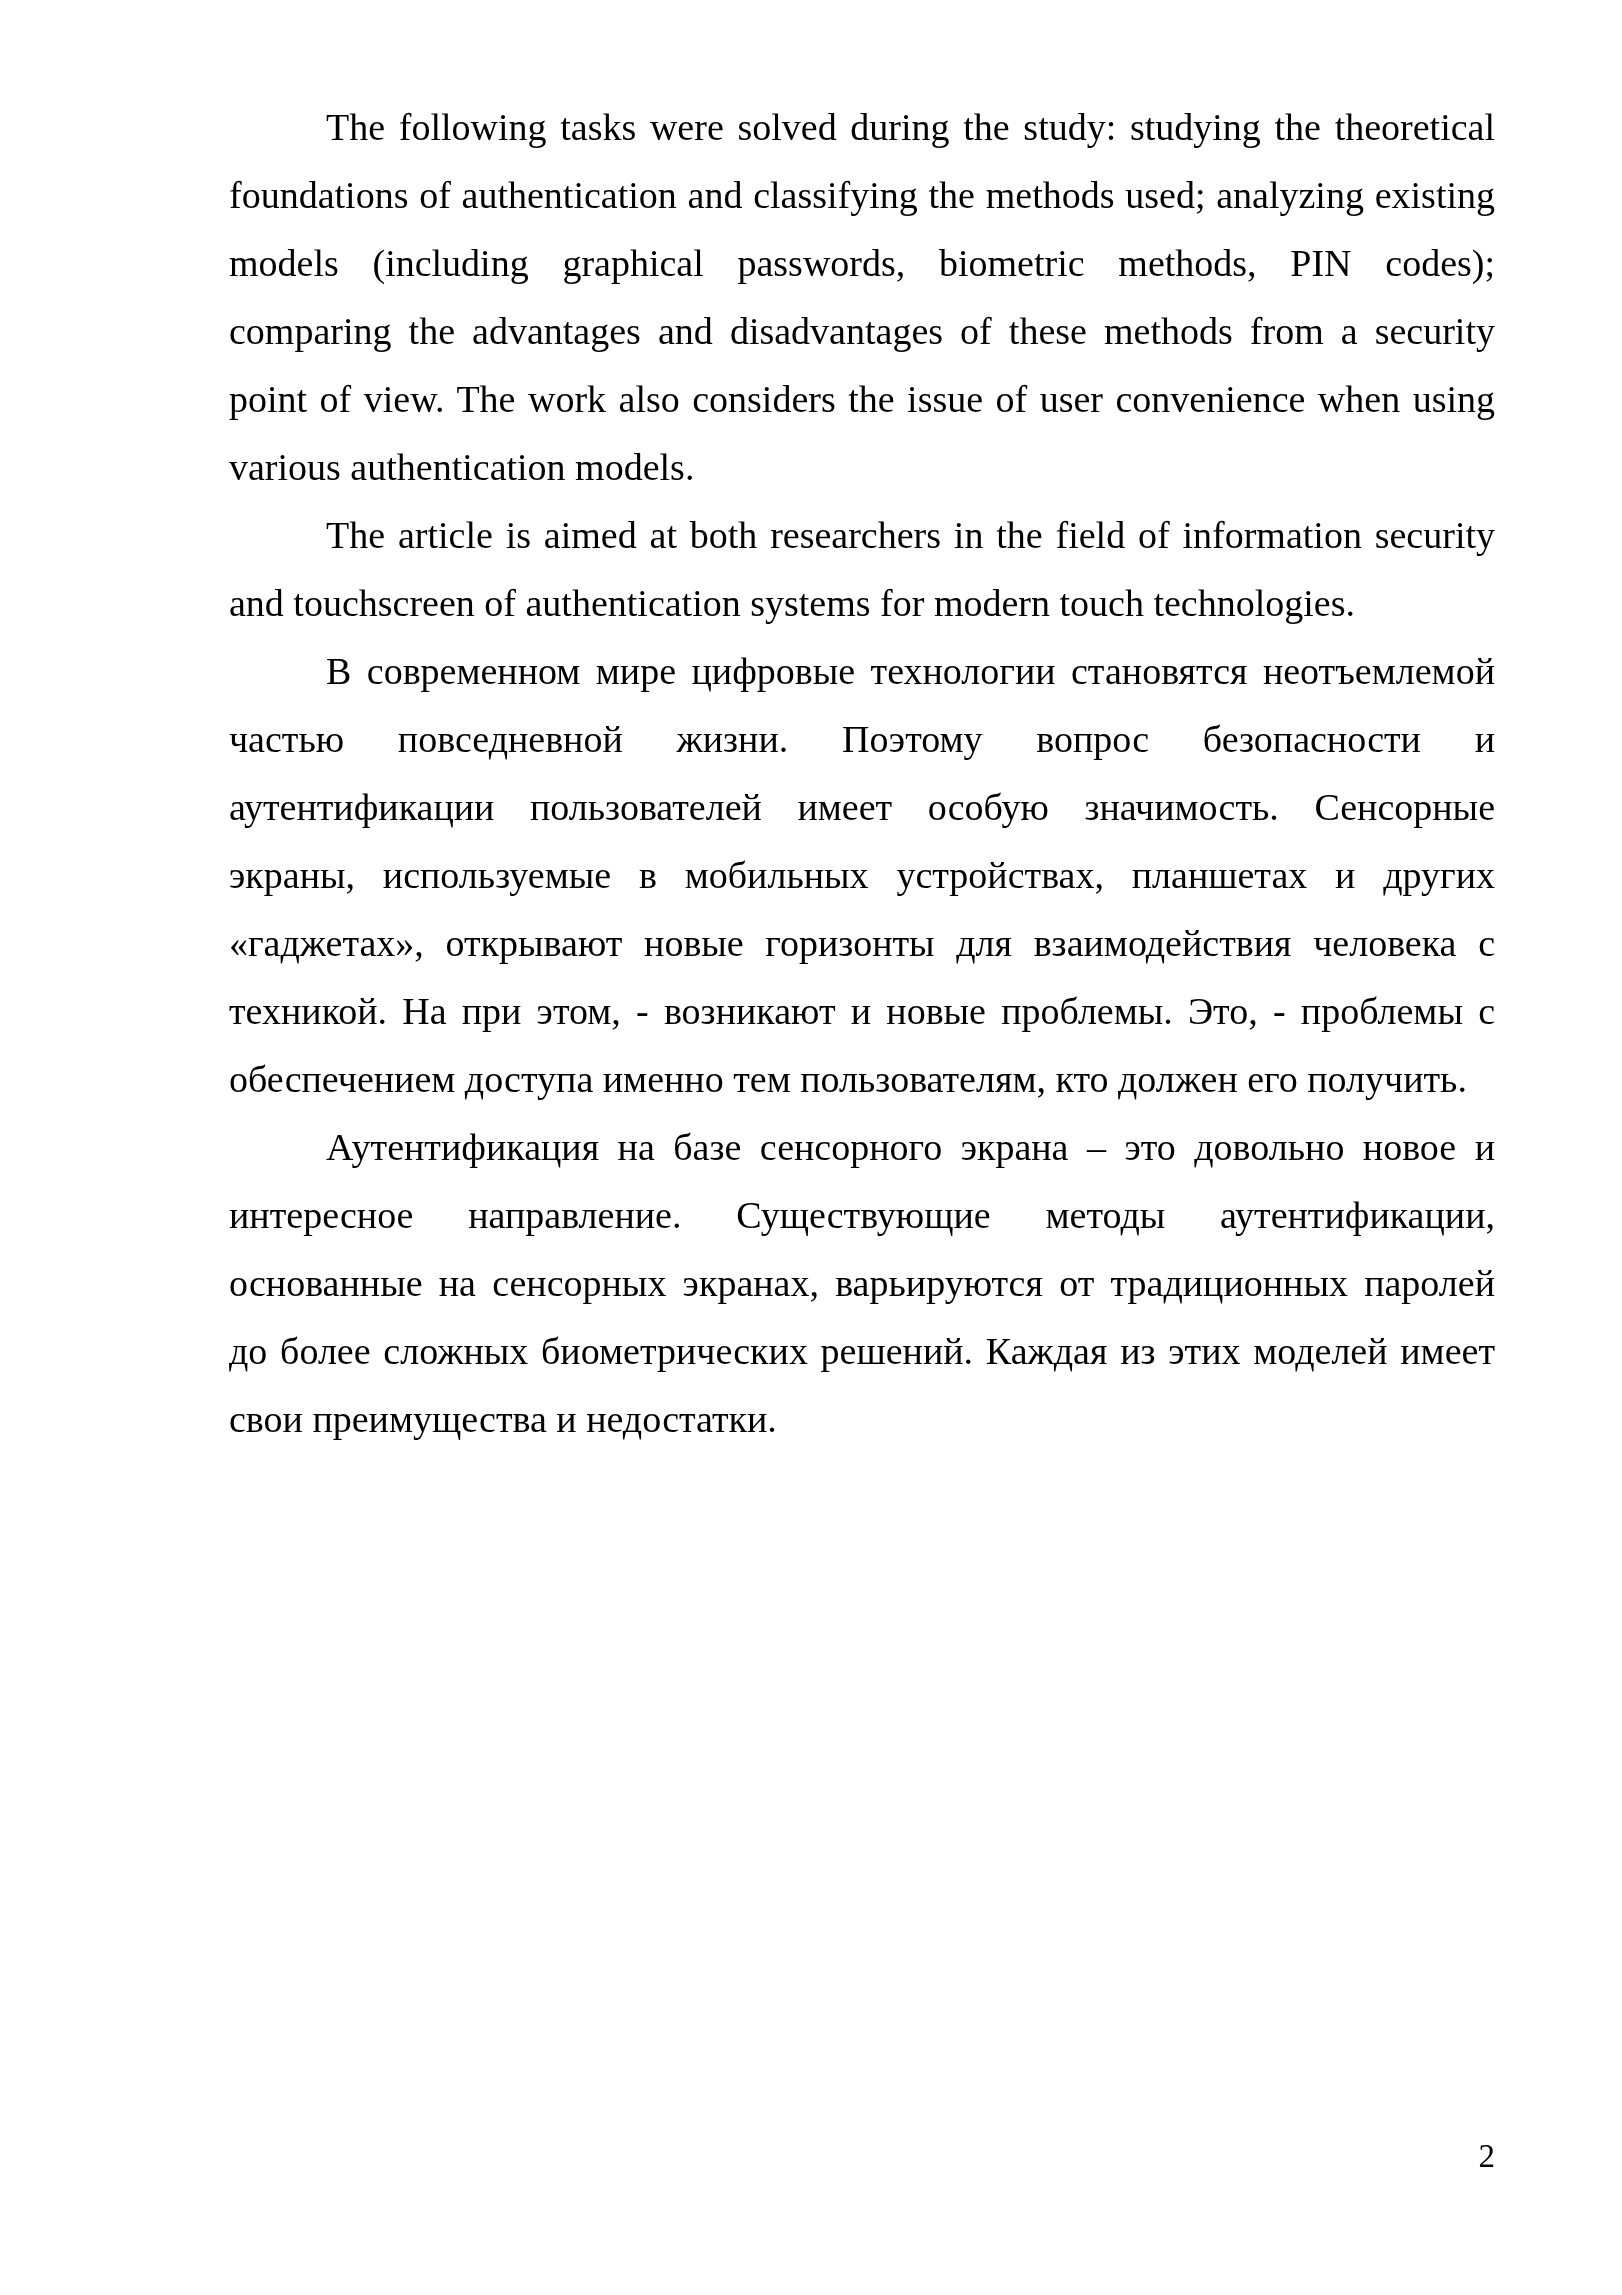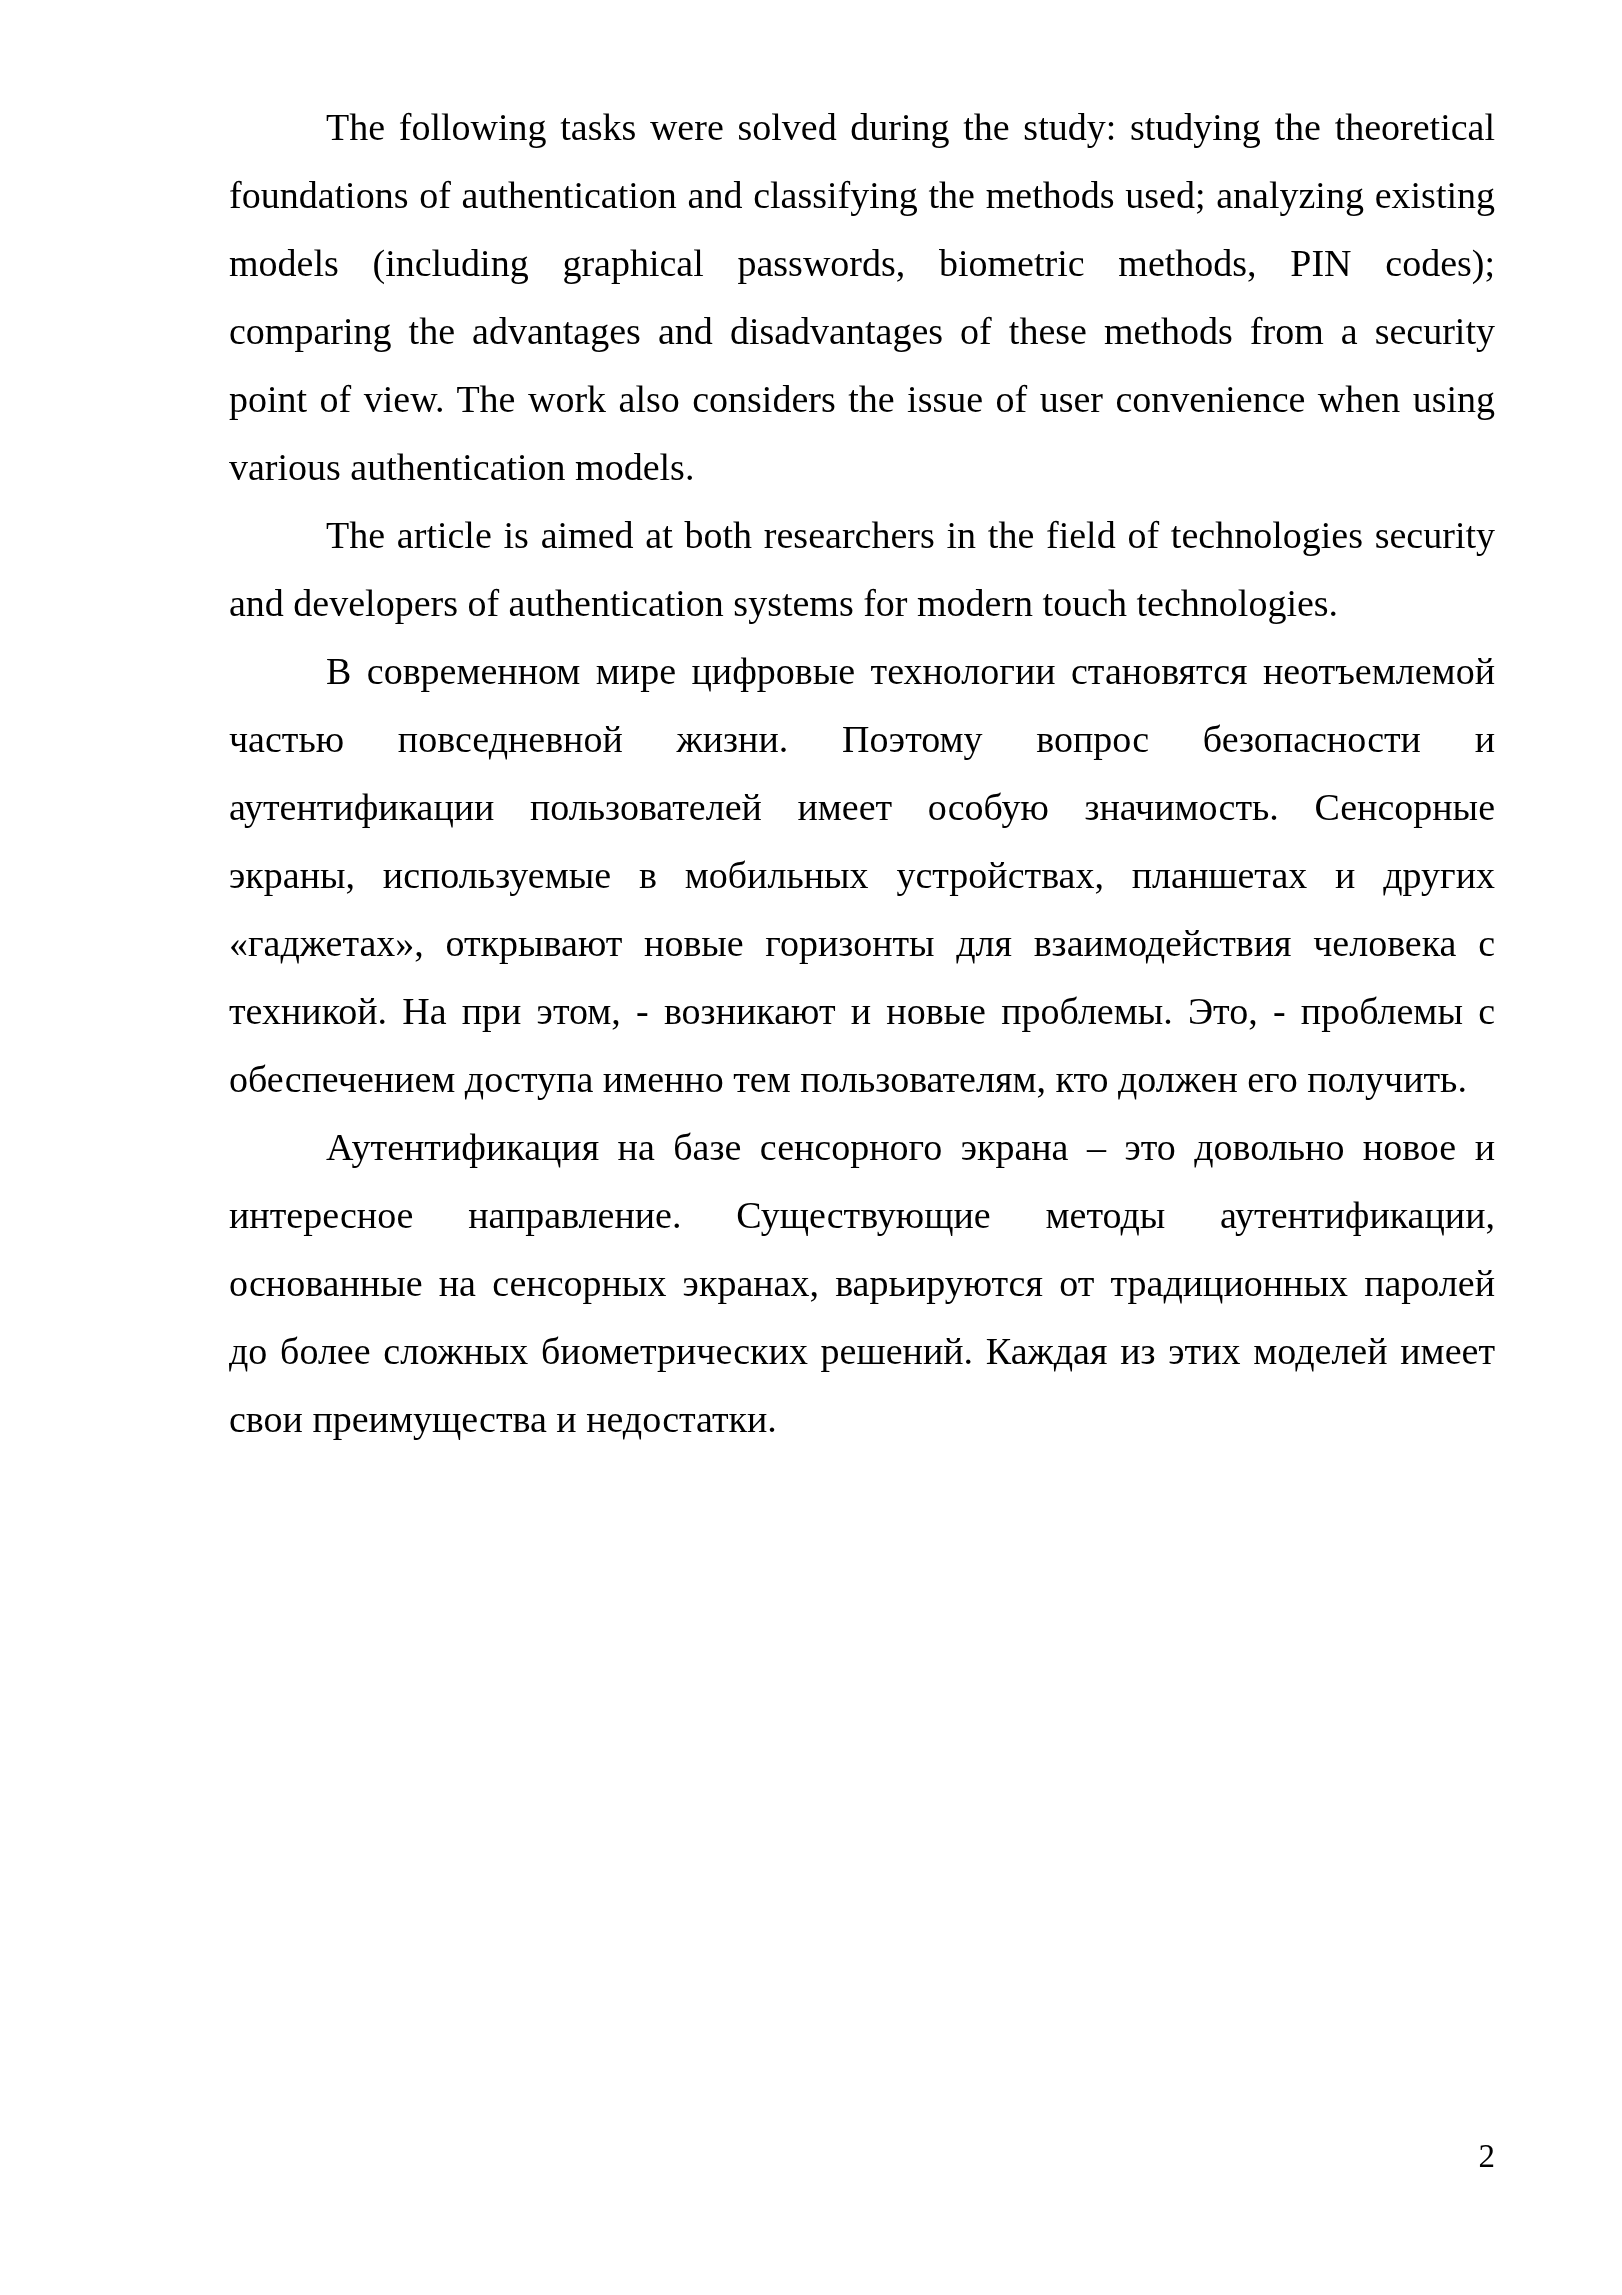--- a/index.html
+++ b/index.html
@@ -44,21 +44,21 @@
 </style>
 </head>
 <body>
 
 <div class="page">
   <div class="body-text">
 
     <p>The following tasks were solved during the study: studying the theoretical foundations of authentication and classifying the methods used; analyzing existing models (including graphical passwords, biometric methods, PIN codes); comparing the advantages and disadvantages of these methods from a security point of view. The work also considers the issue of user convenience when using various authentication models.</p>
 
 
-    <p>The article is aimed at both researchers in the field of technologies security and developers of authentication systems for modern touch technologies.</p>
+    <p>The article is aimed at both researchers in the field of information security and touchscreen of authentication systems for modern touch technologies.</p>
 
 
 
     <p>В современном мире цифровые технологии становятся неотъемлемой частью повседневной жизни. Поэтому вопрос безопасности и аутентификации пользователей имеет особую значимость. Сенсорные экраны, используемые в мобильных устройствах, планшетах и других «гаджетах», открывают новые горизонты для взаимодействия человека с техникой. На при этом, - возникают и новые проблемы. Это, - проблемы с обеспечением доступа именно тем пользователям, кто должен его получить.</p>
 
     <p>Аутентификация на базе сенсорного экрана – это довольно новое и интересное направление. Существующие методы аутентификации, основанные на сенсорных экранах, варьируются от традиционных паролей до более сложных биометрических решений. Каждая из этих моделей имеет свои преимущества и недостатки.</p>
 
 
   </div>
 

